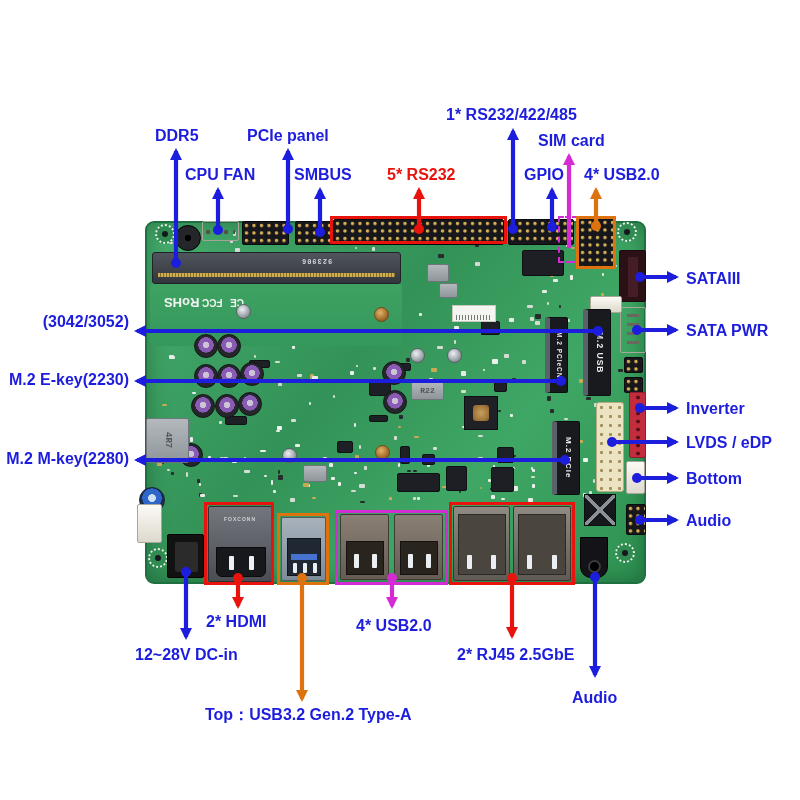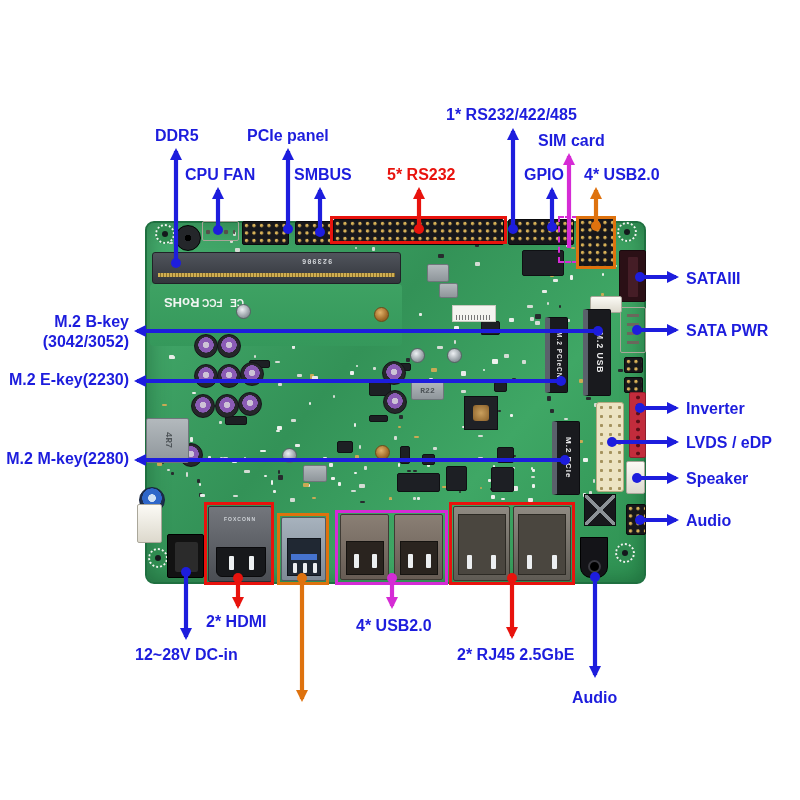--- a/index.html
+++ b/index.html
@@ -584,32 +584,32 @@
   <div class="lbl red" style="left:387px;top:165px;">5* RS232</div>
   <div class="lbl" style="left:446px;top:105px;">1* RS232/422/485</div>
   <div class="lbl" style="left:538px;top:131px;">SIM card</div>
   <div class="lbl" style="left:524px;top:165px;">GPIO</div>
   <div class="lbl" style="left:584px;top:165px;">4* USB2.0</div>
 
   <div class="lbl" style="left:686px;top:269px;">SATAIII</div>
   <div class="lbl" style="left:686px;top:321px;">SATA PWR</div>
   <div class="lbl" style="left:686px;top:399px;">Inverter</div>
   <div class="lbl" style="left:686px;top:433px;">LVDS / eDP</div>
-  <div class="lbl" style="left:686px;top:469px;">Speaker</div>
+  <div class="lbl" style="left:686px;top:469px;">Bottom</div>
   <div class="lbl" style="left:686px;top:511px;">Audio</div>
 
   <div class="lbl rt" style="top:312px;line-height:20px;">
-    <div>M.2 B-key</div>
     <div>(3042/3052)</div>
   </div>
   <div class="lbl rt" style="top:370px;">M.2 E-key(2230)</div>
   <div class="lbl rt" style="top:449px;">M.2 M-key(2280)</div>
 
   <div class="lbl" style="left:135px;top:645px;">12~28V DC-in</div>
   <div class="lbl" style="left:206px;top:612px;">2* HDMI</div>
   <div class="lbl" style="left:205px;top:704px;line-height:22px;">
+    <div>Top：USB3.2 Gen.2 Type-A</div>
   </div>
   <div class="lbl" style="left:356px;top:616px;">4* USB2.0</div>
   <div class="lbl" style="left:457px;top:645px;">2* RJ45 2.5GbE</div>
   <div class="lbl" style="left:572px;top:687px;line-height:21px;">
     <div>Audio</div>
   </div>
 </div>
 
 </body></html>

